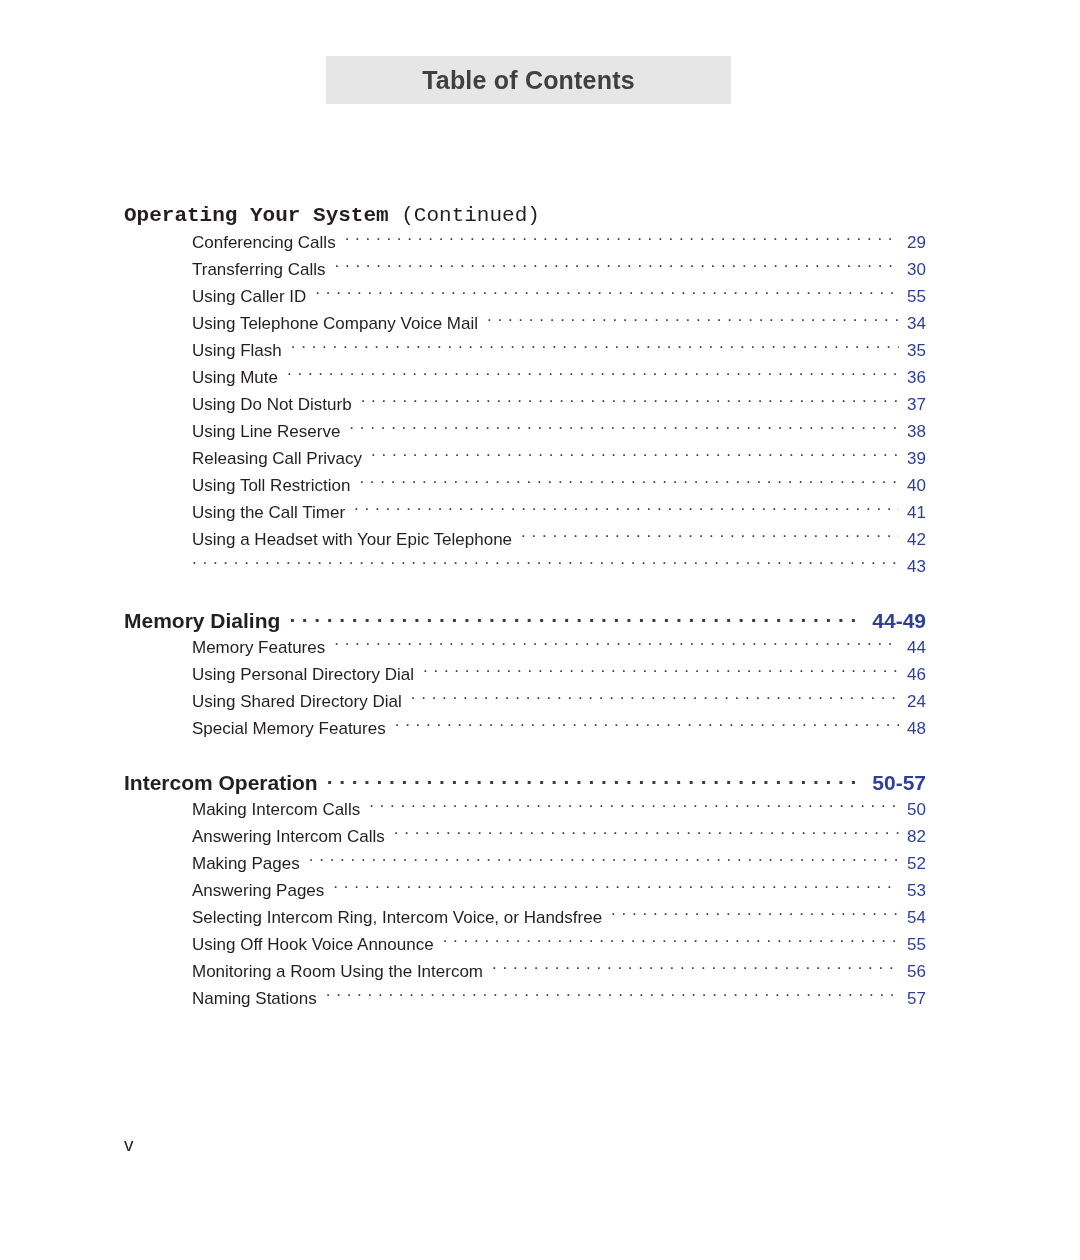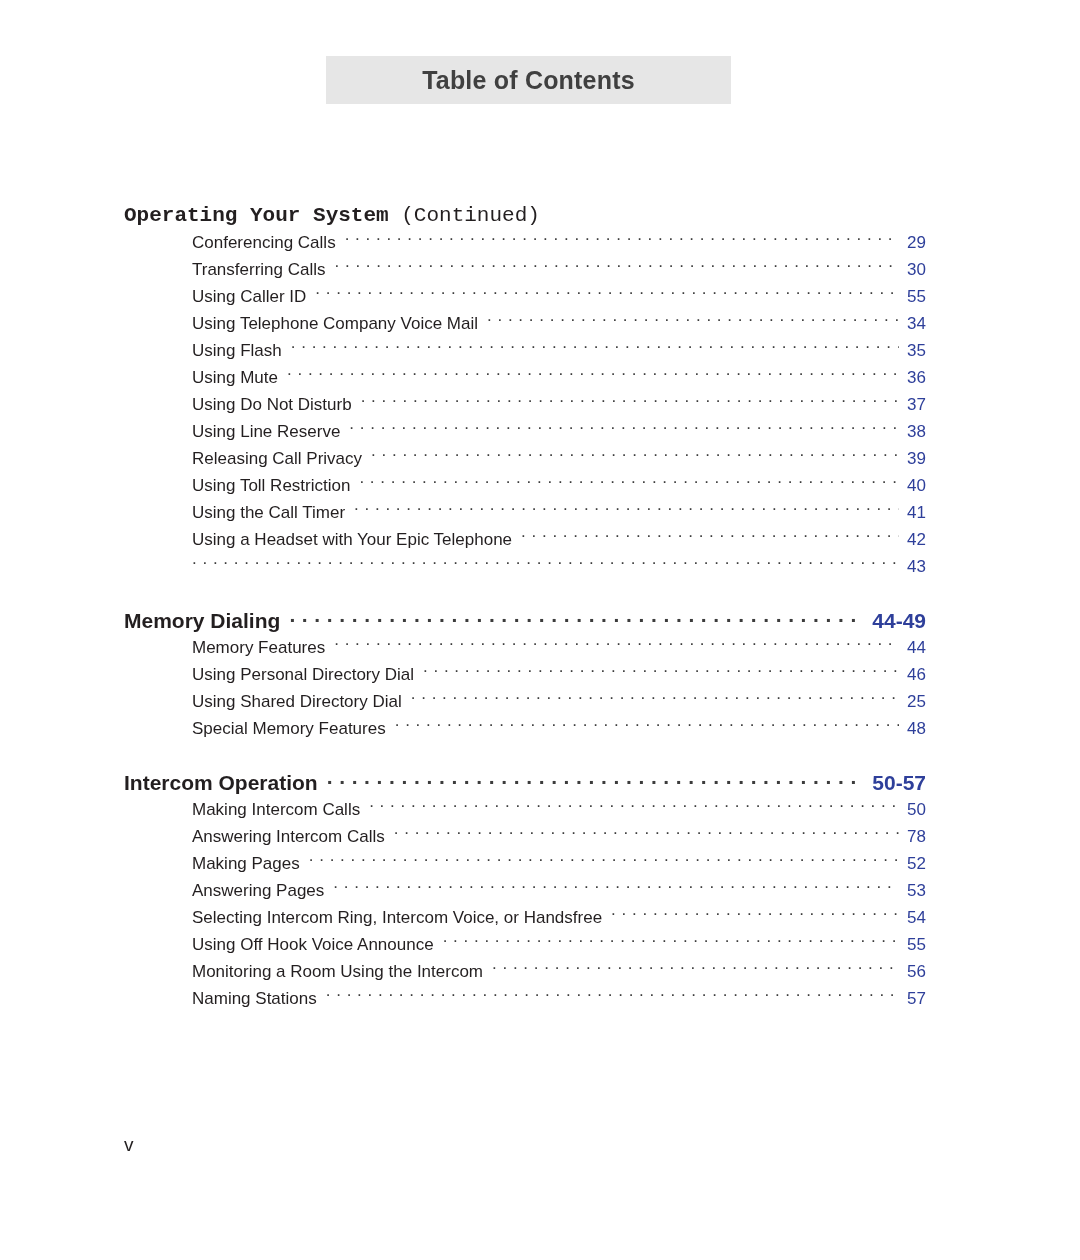--- a/index.html
+++ b/index.html
@@ -226,21 +226,21 @@
           <span class="pageno">44</span>
         </div>
         <div class="row entry-row">
           <span class="label">Using Personal Directory Dial</span>
           <span class="leader"></span>
           <span class="pageno">46</span>
         </div>
         <div class="row entry-row">
           <span class="label">Using Shared Directory Dial</span>
           <span class="leader"></span>
-          <span class="pageno">25</span>
+          <span class="pageno">24</span>
         </div>
         <div class="row entry-row">
           <span class="label">Special Memory Features</span>
           <span class="leader"></span>
           <span class="pageno">48</span>
         </div>
       </div>
     </div>
     <div class="section">
       <div class="row heading-row">
@@ -250,21 +250,21 @@
       </div>
       <div class="entries">
         <div class="row entry-row">
           <span class="label">Making Intercom Calls</span>
           <span class="leader"></span>
           <span class="pageno">50</span>
         </div>
         <div class="row entry-row">
           <span class="label">Answering Intercom Calls</span>
           <span class="leader"></span>
-          <span class="pageno">78</span>
+          <span class="pageno">82</span>
         </div>
         <div class="row entry-row">
           <span class="label">Making Pages</span>
           <span class="leader"></span>
           <span class="pageno">52</span>
         </div>
         <div class="row entry-row">
           <span class="label">Answering Pages</span>
           <span class="leader"></span>
           <span class="pageno">53</span>

